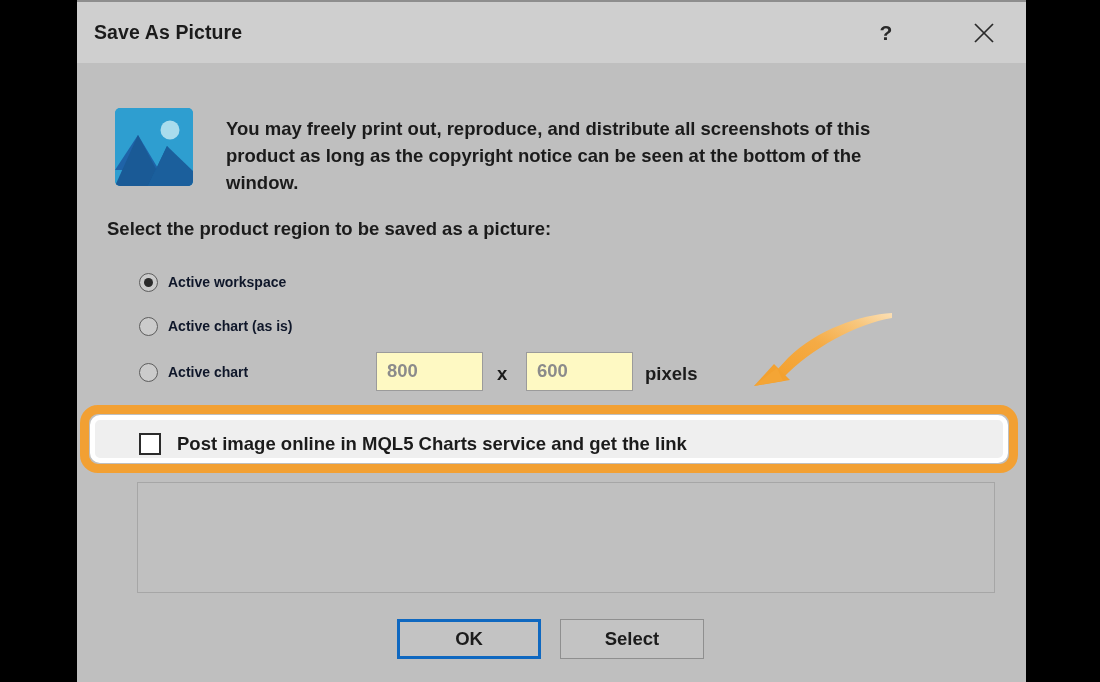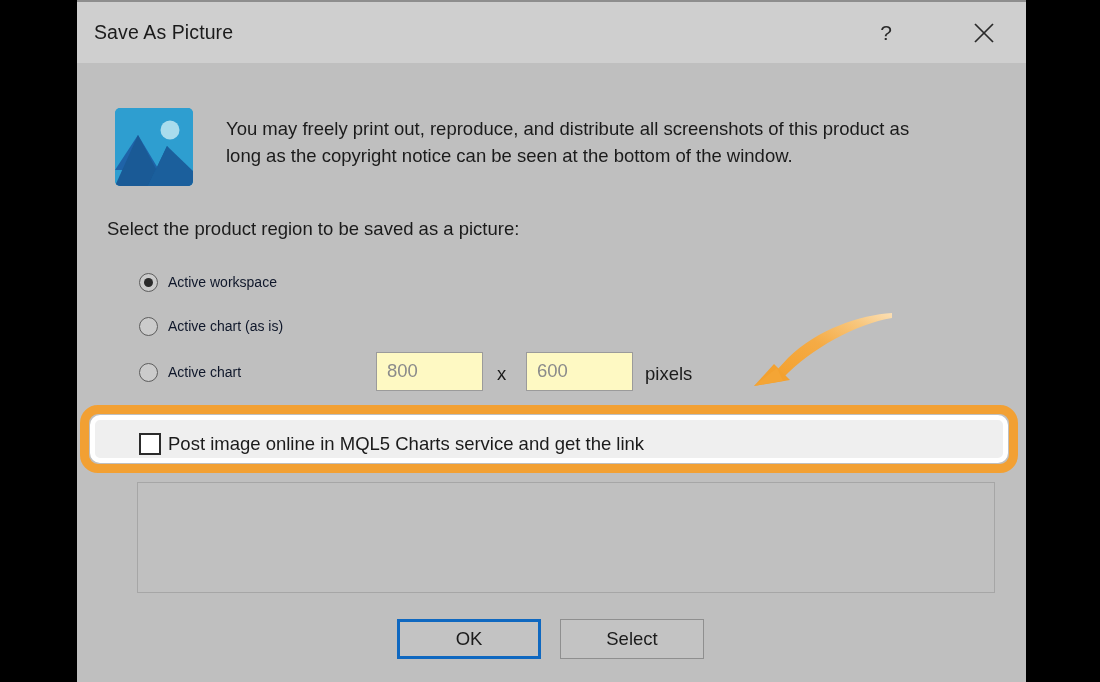--- a/index.html
+++ b/index.html
@@ -17,20 +17,21 @@
 
   
   #dialog {
     position: absolute;
     left: 77px;
     top: 0px;
     width: 949px;
     height: 682px;
     background: #bfbfbf;
     box-sizing: border-box;
+    font-weight: bold;
   }
   #titlebar {
     position: absolute;
     left: 0; top: 0;
     width: 949px;
     height: 63px;
     background: #cfcfcf;
     border-top: 2px solid #8e8e8e;
     box-sizing: border-box;
   }
@@ -179,21 +180,21 @@
   }
   .checkbox {
     width: 22px;
     height: 22px;
     border: 2px solid #2c2c2c;
     background: #ffffff;
     box-sizing: border-box;
     flex: none;
   }
   #checkbox-label {
-    margin-left: 7px;
+    margin-left: 16px;
     font-size: 18.5px;
     color: #1b1b1b;
     white-space: nowrap;
   }
 
   
   #highlight-ring {
     position: absolute;
     left: 3px;
     top: 334px;

